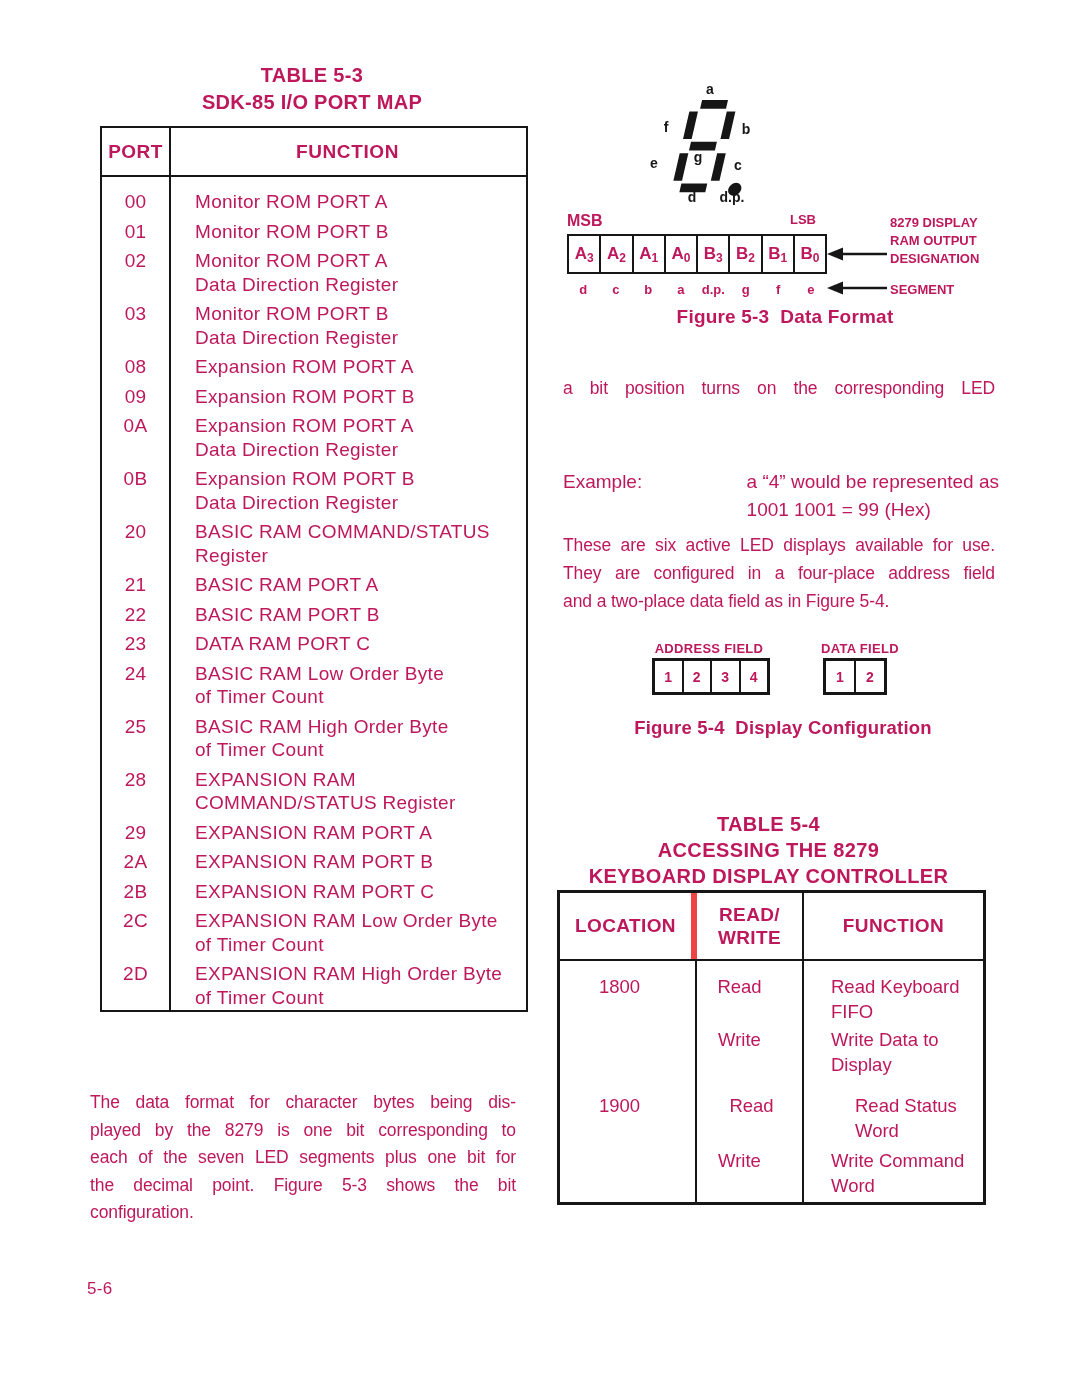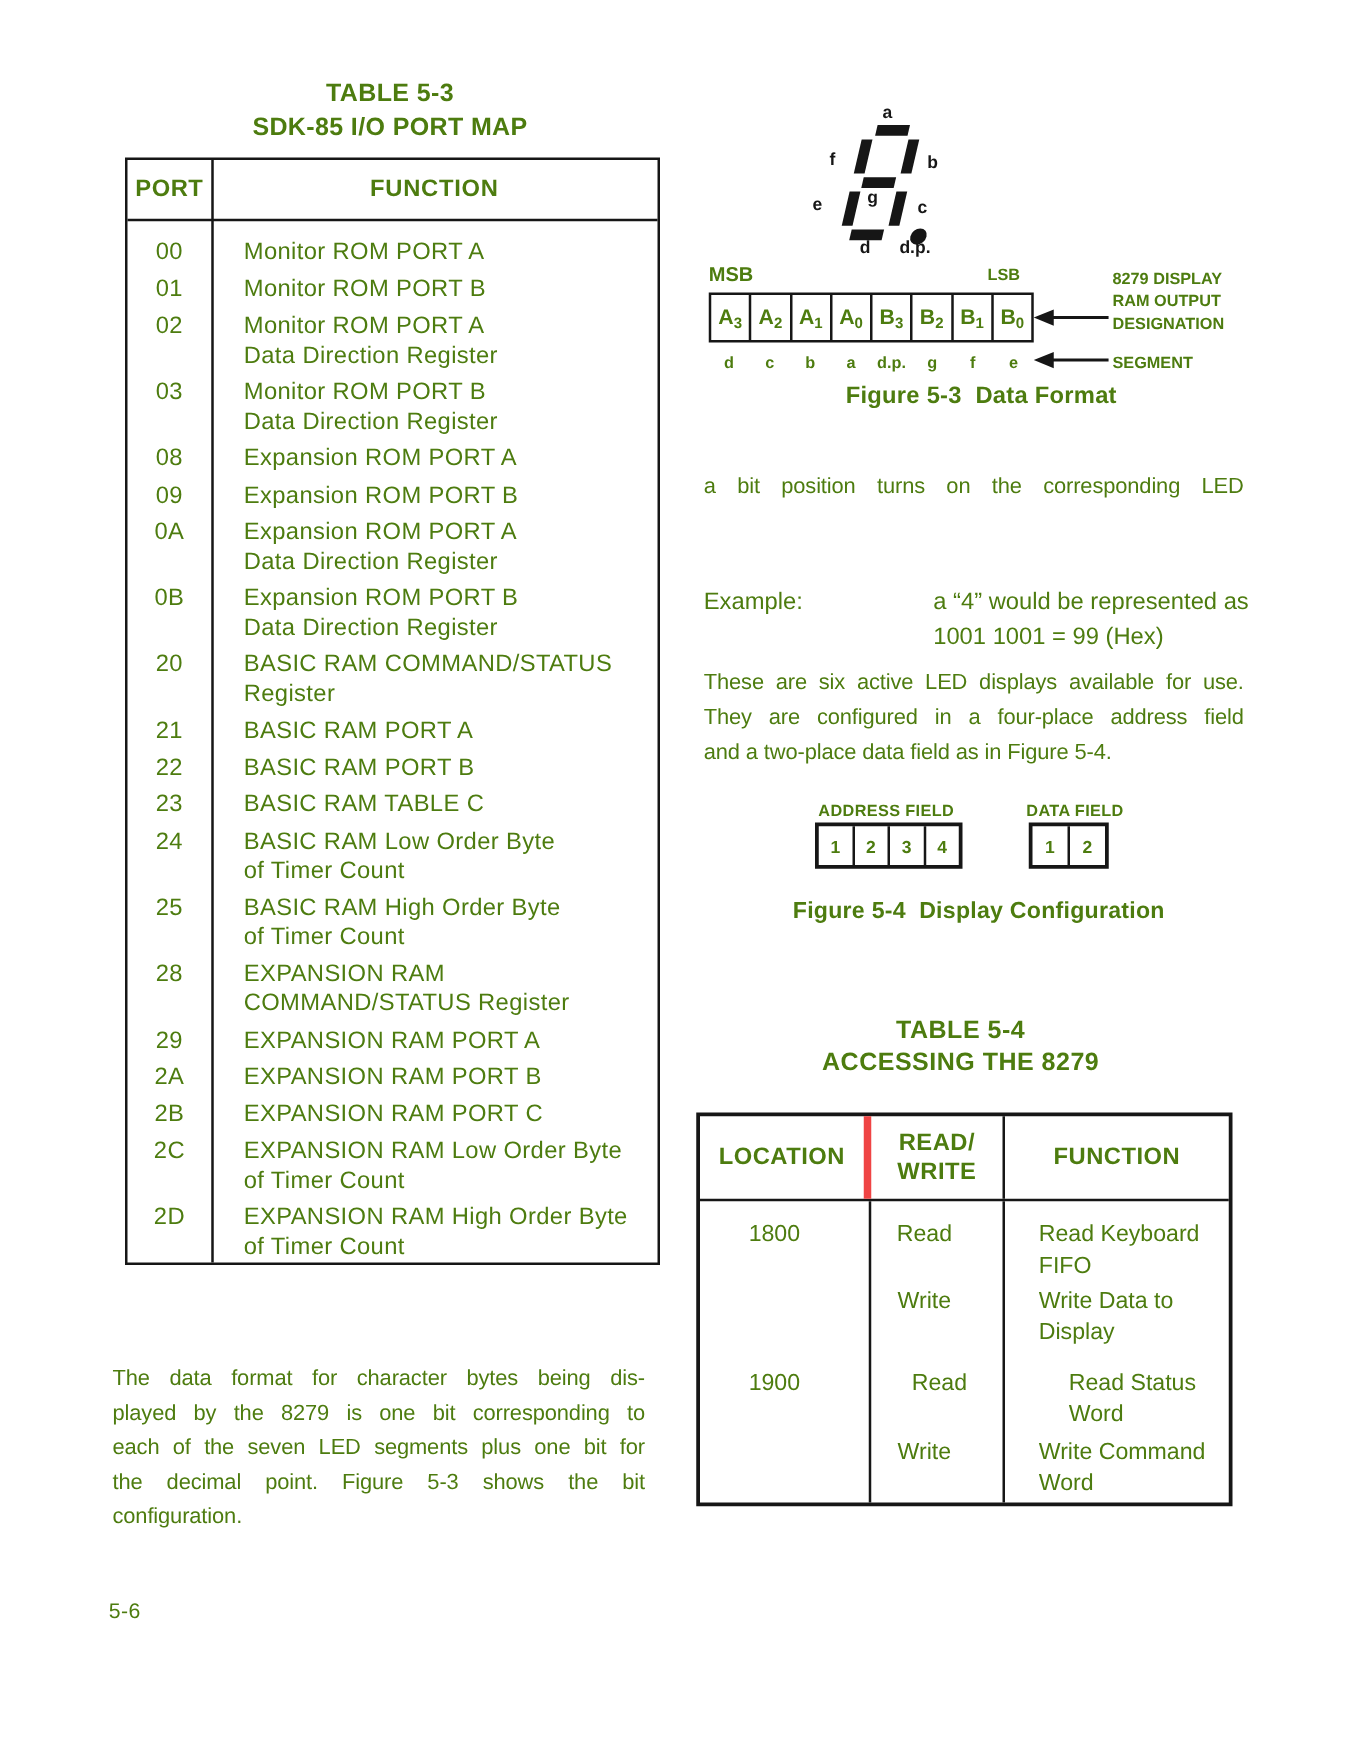--- a/index.html
+++ b/index.html
@@ -1,17 +1,17 @@
 <!DOCTYPE html>
 <html><head>
 <meta charset="utf-8">
 <style>
   html,body{margin:0;padding:0;background:#e8e8e8;}
   .page{position:relative;width:1080px;height:1397px;background:#ffffff;
-        font-family:"Liberation Sans",sans-serif;color:#4d7c0f;overflow:hidden;}
+        font-family:"Liberation Sans",sans-serif;color:#be185d;overflow:hidden;}
   .abs{position:absolute;}
 
   
   .t53-title{left:100px;top:62px;width:424px;text-align:center;font-weight:bold;
              font-size:20px;line-height:27px;letter-spacing:0.3px;}
   .t53{left:100px;top:126px;width:424px;height:882px;border:2px solid #161616;box-sizing:content-box;}
   .t53-vline{position:absolute;left:67px;top:0;bottom:0;width:2px;background:#161616;}
   .t53-head{display:flex;height:47px;border-bottom:2px solid #161616;}
   .t53-ph{width:67px;display:flex;align-items:center;justify-content:center;
           font-weight:bold;font-size:19px;letter-spacing:0.4px;}
@@ -177,21 +177,21 @@
         </div>
         <div class="t53-row">
           <div class="t53-port">22</div>
           <div class="t53-func">
             <div class="t53-line">BASIC RAM PORT B</div>
           </div>
         </div>
         <div class="t53-row">
           <div class="t53-port">23</div>
           <div class="t53-func">
-            <div class="t53-line">BASIC RAM TABLE C</div>
+            <div class="t53-line">DATA RAM PORT C</div>
           </div>
         </div>
         <div class="t53-row">
           <div class="t53-port">24</div>
           <div class="t53-func">
             <div class="t53-line">BASIC RAM Low Order Byte</div>
             <div class="t53-line">of Timer Count</div>
           </div>
         </div>
         <div class="t53-row">
@@ -358,20 +358,21 @@
     <div class="f54-dbox" id="f54-dbox">
         <div class="f54-cell">1</div>
         <div class="f54-cell">2</div>
       </div>
     <div class="f54-cap">Figure 5-4  Display Configuration</div>
   </div>
 
   <div class="abs t54-title">
     <div>TABLE 5-4</div>
     <div>ACCESSING THE 8279</div>
+    <div>KEYBOARD DISPLAY CONTROLLER</div>
   </div>
 
   <div class="abs t54">
     <div class="t54-head">
       <div class="t54-h t54-c1">LOCATION</div>
       <div class="t54-h t54-c2">
         <div>READ/</div>
         <div>WRITE</div>
       </div>
       <div class="t54-h t54-c3">FUNCTION</div>

